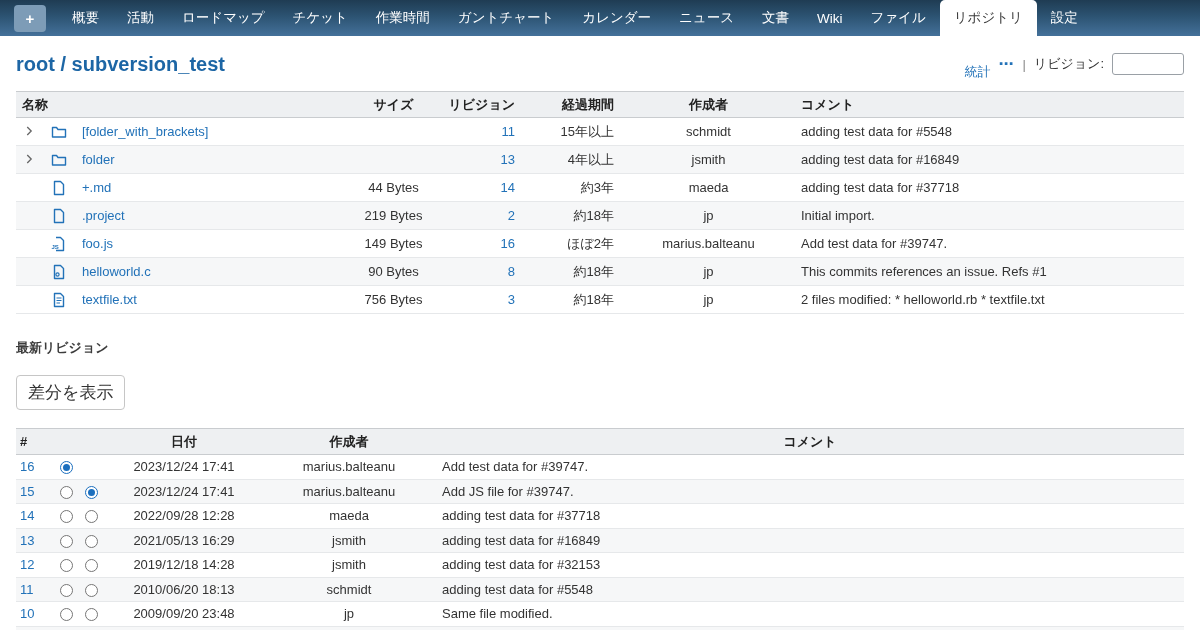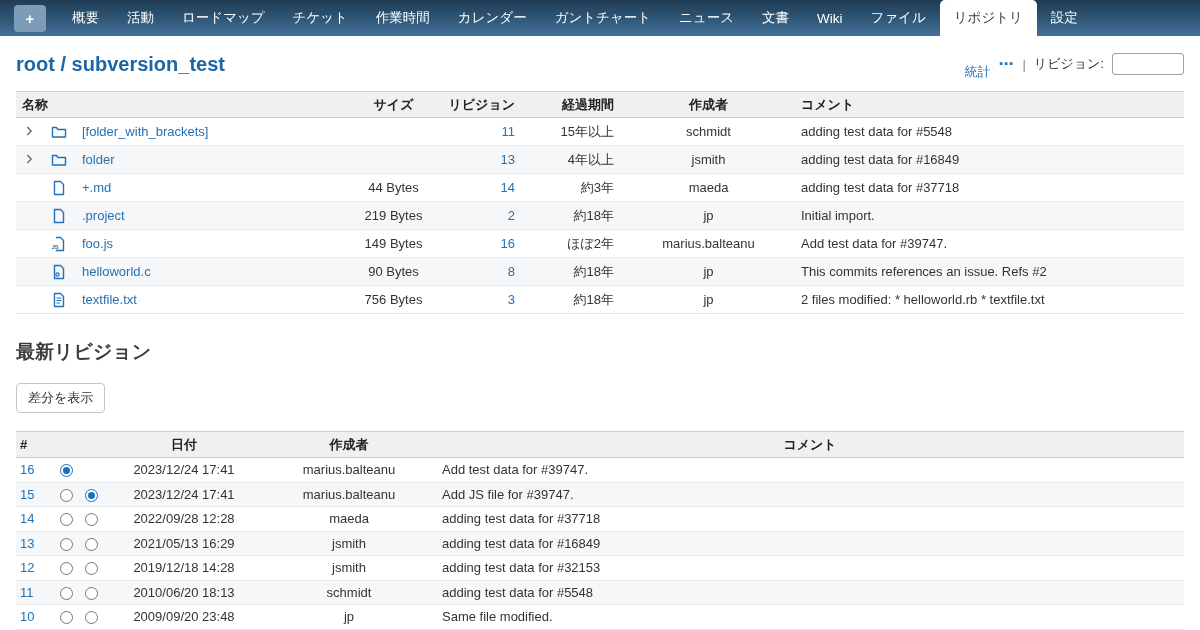--- a/index.html
+++ b/index.html
@@ -50,22 +50,22 @@
   .chevron.ic-folder { visibility:visible; }
   .ficon { width:16px; height:16px; display:inline-flex; }
   .ficon svg { display:none; }
   .ficon.ic-folder    svg.svg-folder,
   .ficon.ic-file      svg.svg-file,
   .ficon.ic-file-js   svg.svg-file-js,
   .ficon.ic-file-c    svg.svg-file-c,
   .ficon.ic-file-text svg.svg-file-text { display:inline; }
 
   
-  .section-title { font-size:19px; font-weight:bold; color:#3c3c3c; margin:25px 0 0 0; }
-  .diff-btn { margin-top:18px; font-size:13px; color:#333; background:#fff; border:1px solid #c6c6c6;
+  .section-title { font-size:13px; font-weight:bold; color:#3c3c3c; margin:25px 0 0 0; }
+  .diff-btn { margin-top:18px; font-size:17px; color:#333; background:#fff; border:1px solid #c6c6c6;
     border-radius:4px; padding:5px 11px; cursor:pointer; font-family:inherit; }
   .revtable-wrap { margin-top:18px; }
   .revs tbody td { height:24.5px; padding:0 6px; }
   .rcol-num   { width:38px; text-align:left; padding-left:4px !important; }
   .rcol-radio { width:22px; text-align:center; }
   .rcol-date  { width:160px; text-align:center; }
   .rcol-auth  { width:170px; text-align:center; }
   .rcol-comm  { text-align:left; padding-left:8px !important; }
   .revs thead th.rcol-num { text-align:left; padding-left:6px; }
 
@@ -97,25 +97,25 @@
 
       <div class="tab">
         <span>チケット</span>
       </div>
 
       <div class="tab">
         <span>作業時間</span>
       </div>
 
       <div class="tab">
+        <span>ガントチャート</span>
+      </div>
+
+      <div class="tab">
         <span>カレンダー</span>
-      </div>
-
-      <div class="tab">
-        <span>ガントチャート</span>
       </div>
 
       <div class="tab">
         <span>ニュース</span>
       </div>
 
       <div class="tab">
         <span>文書</span>
       </div>
 
@@ -314,21 +314,21 @@
                 </svg>
 
               </span>
               <a class="blue">helloworld.c</a>
             </span>
           </td>
           <td class="col-size">90 Bytes</td>
           <td class="col-rev"><a class="blue">8</a></td>
           <td class="col-age">約18年</td>
           <td class="col-auth">jp</td>
-          <td class="col-comm">This commits references an issue. Refs #2</td>
+          <td class="col-comm">This commits references an issue. Refs #1</td>
         </tr>
 
         <tr>
           <td class="col-name">
             <span class="name-cell">
               <span class="chevron ic-file-text">
                 <svg viewBox="0 0 16 16" width="14" height="14">
                   <path d="M6 3.5l4.5 4.5L6 12.5" fill="none" stroke="#666" stroke-width="1.5"></path>
                 </svg>
               </span>

